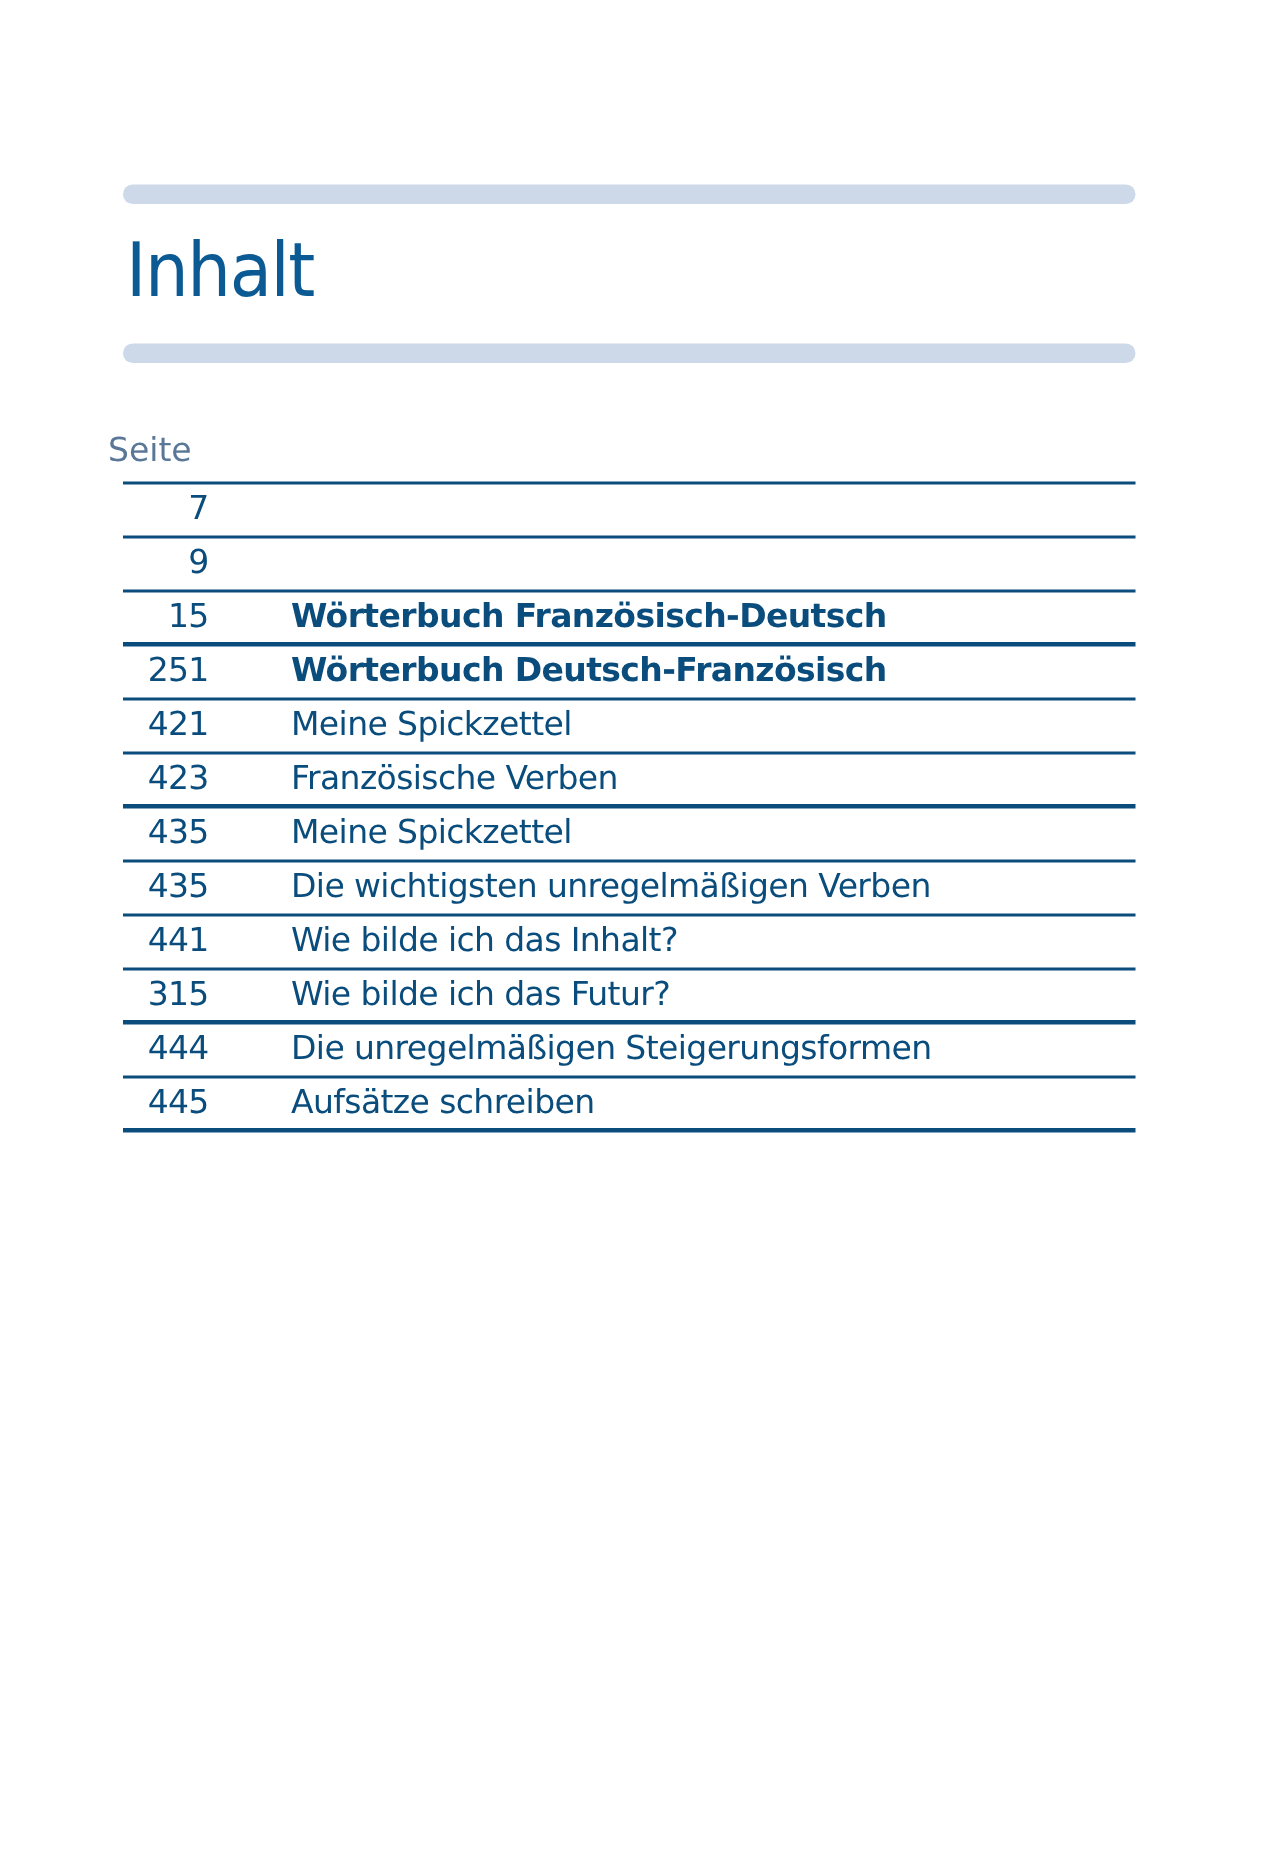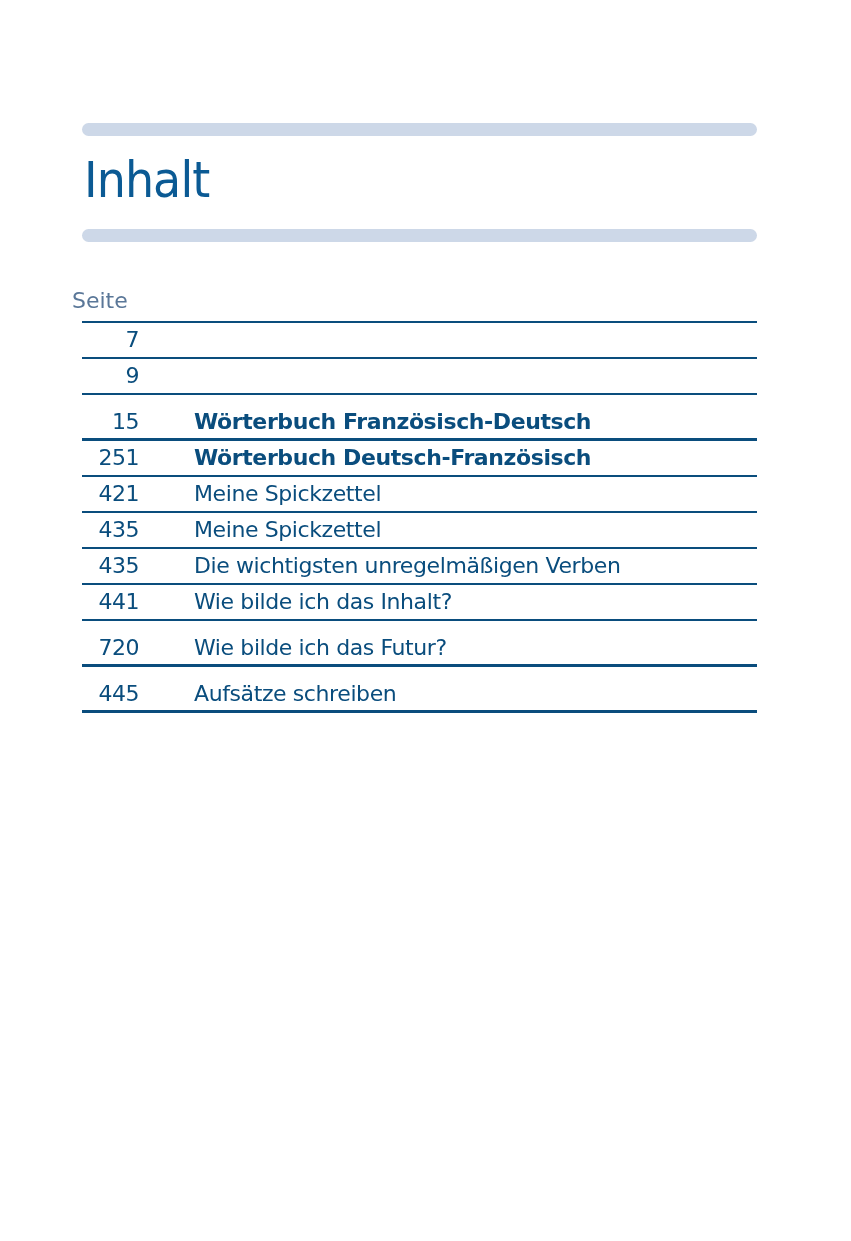--- a/index.html
+++ b/index.html
@@ -7,21 +7,21 @@
            font-family: "DejaVu Sans", "Liberation Sans", sans-serif; color: #0a4d7d; }
     .bar { position: absolute; left: 82px; width: 675px; height: 13px; border-radius: 7px; background: #cdd8e8; }
     .bar.top { top: 123px; }
     .bar.bottom { top: 229px; }
     .title { position: absolute; left: 84px; top: 150px; font-size: 50px; font-weight: normal;
              color: #0b5a94; letter-spacing: -1px; margin: 0; line-height: 60px;
              font-family: "DejaVu Sans", sans-serif; transform: scaleX(0.92); transform-origin: left; }
     .seite { position: absolute; left: 72px; top: 287px; font-size: 22px; color: #5a7798; line-height: 28px; }
     .toc { position: absolute; left: 82px; top: 321px; width: 675px; border-top: 2px solid #0a4d7d; }
     .row { position: relative; height: 34px; border-bottom: 2px solid #0a4d7d; }
-    .row.thick { border-bottom-width: 3px; height: 33px; margin-top: 10px; }
+    .row.thick { border-bottom-width: 3px; height: 33px; }
     .num { position: absolute; right: 618px; top: 3px; font-size: 22px; line-height: 28px; color: #0a4d7d; text-align: right;
            letter-spacing: -0.5px; }
     .label { position: absolute; left: 112px; top: 3px; font-size: 22px; line-height: 28px; color: #0a4d7d;
              white-space: nowrap; letter-spacing: -0.4px; }
     .bold .label { font-weight: bold; }
   </style>
 </head>
 <body>
 
 <div class="bar top"></div>
@@ -42,33 +42,41 @@
     <span class="label">Wörterbuch Französisch-Deutsch</span>
   </div>
   <div class="row bold">
     <span class="num">251</span>
     <span class="label">Wörterbuch Deutsch-Französisch</span>
   </div>
   <div class="row">
     <span class="num">421</span>
     <span class="label">Meine Spickzettel</span>
   </div>
+  <div class="row thick">
+    <span class="num">423</span>
+    <span class="label">Französische Verben</span>
+  </div>
   <div class="row">
     <span class="num">435</span>
     <span class="label">Meine Spickzettel</span>
   </div>
   <div class="row">
     <span class="num">435</span>
     <span class="label">Die wichtigsten unregelmäßigen Verben</span>
   </div>
   <div class="row">
     <span class="num">441</span>
     <span class="label">Wie bilde ich das Inhalt?</span>
   </div>
   <div class="row thick">
-    <span class="num">720</span>
+    <span class="num">315</span>
     <span class="label">Wie bilde ich das Futur?</span>
+  </div>
+  <div class="row">
+    <span class="num">444</span>
+    <span class="label">Die unregelmäßigen Steigerungsformen</span>
   </div>
   <div class="row thick">
     <span class="num">445</span>
     <span class="label">Aufsätze schreiben</span>
   </div>
 </div>
 
 </body></html>

